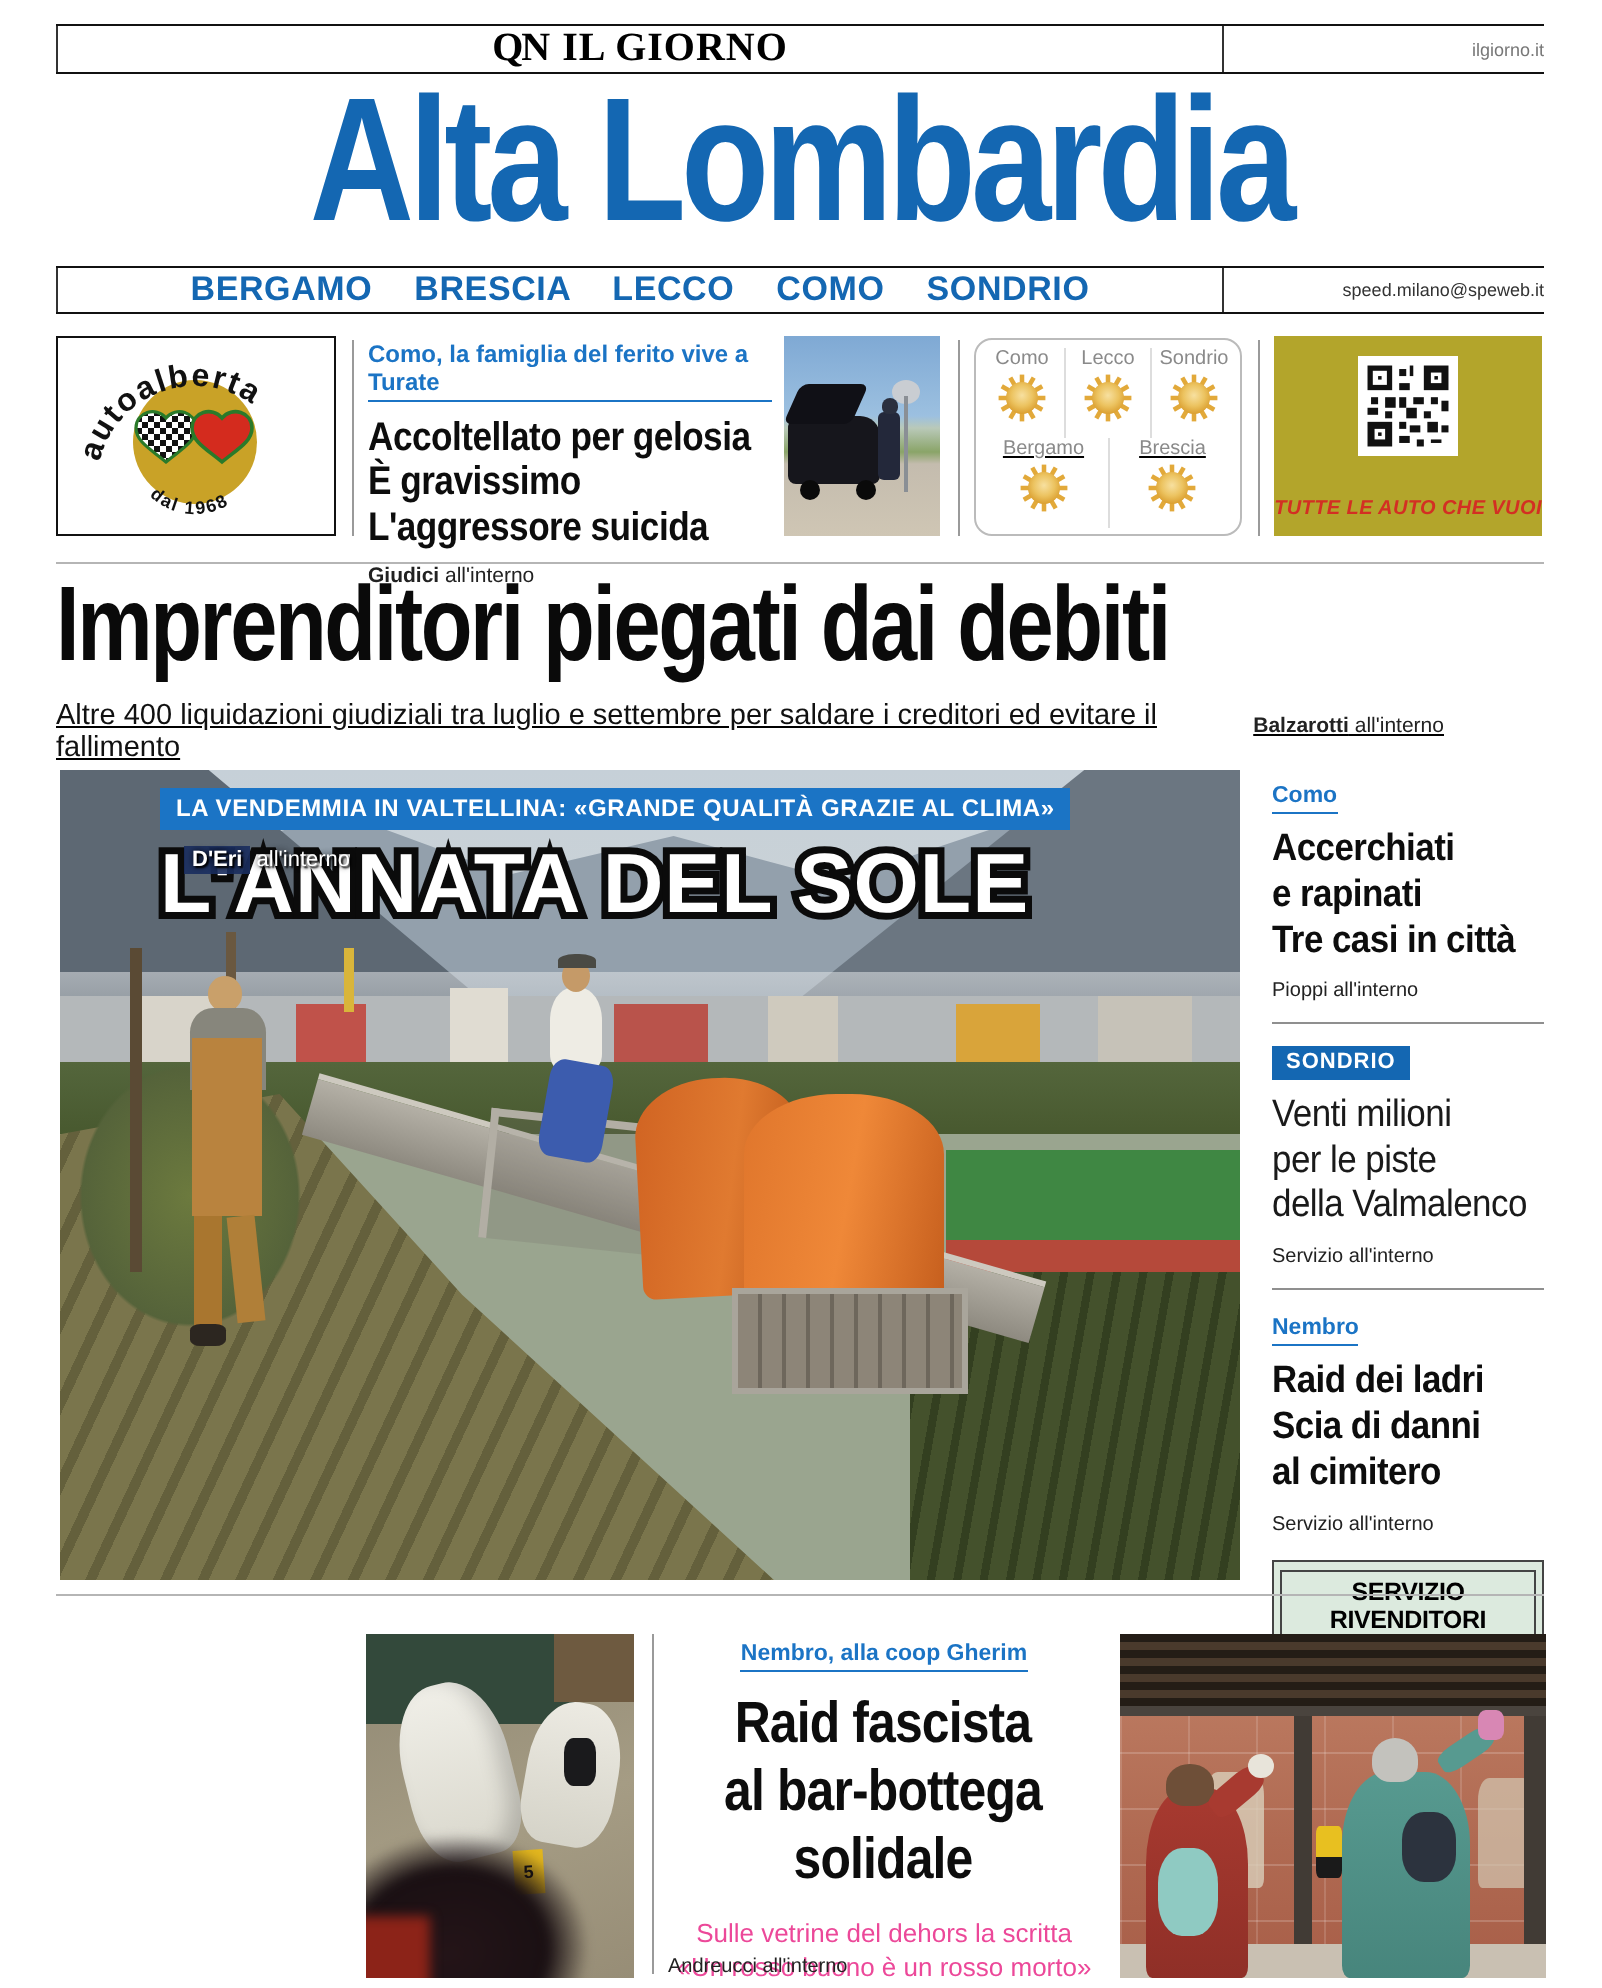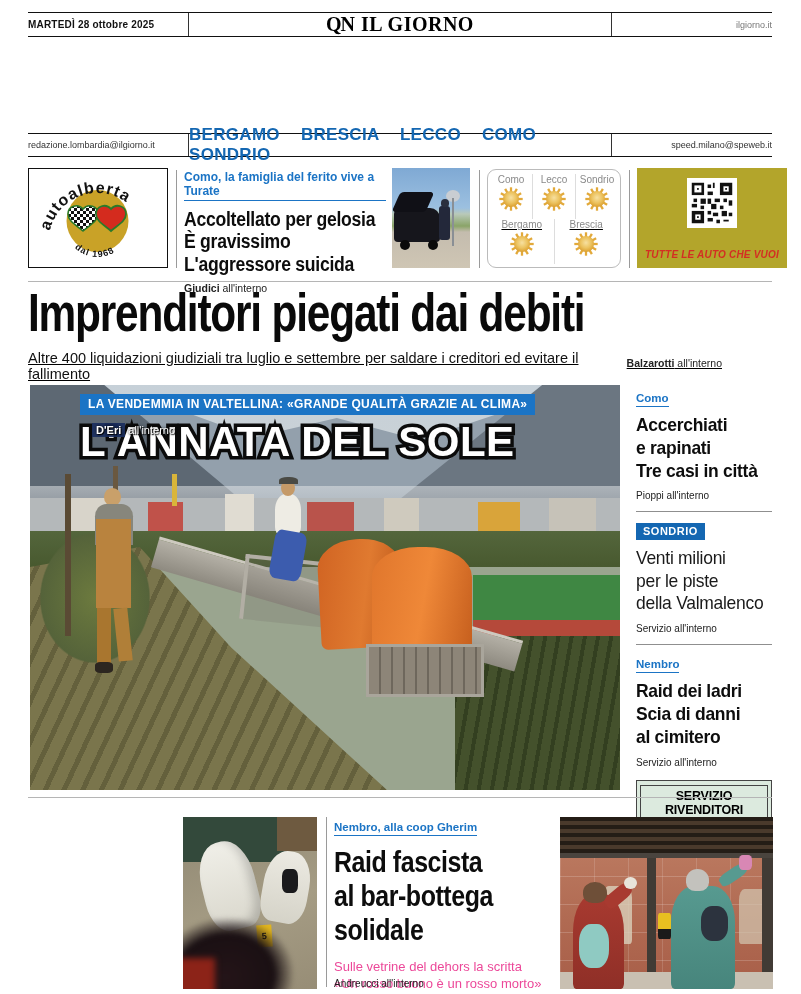--- a/index.html
+++ b/index.html
@@ -38,21 +38,21 @@
   #photo-cops { position:absolute; left:392px; top:168px; width:78px; height:100px; overflow:hidden; }
   #weather { position:absolute; left:487px; top:169px; width:134px; height:99px;
              border:1.5px solid #bbb; border-radius:9px; padding:4px 2px; }
   .w-row { display:flex; height:45px; }
   .w-cell { flex:1; display:flex; flex-direction:column; align-items:center; border-right:1px solid #ddd; }
   .w-row .w-cell:last-child { border-right:none; }
   .w-row2 { justify-content:center; }
   .w-row2 .w-cell { max-width:66px;text-decoration:underline; }
   .w-city { font-size:10px; color:#8a8a8a; margin-bottom:1px; }
   .sun { width:26px; height:26px; }
-  #ad-box { position:absolute; left:637px; top:168px; width:150px; height:100px; background:#b3a52b;
+  #ad-box { position:absolute; left:637px; top:168px; width:134px; height:100px; background:#b3a52b;
             display:flex; flex-direction:column; align-items:center; justify-content:space-between; padding:10px 4px 8px; }
   .qr { background:#fff; padding:3px; }
   .ad-text { font-size:10px; font-weight:bold; font-style:italic; color:#d32f23; letter-spacing:.2px; white-space:nowrap; }
 
   .hdiv { position:absolute; left:28px; width:744px; height:1px; background:#b5b5b5; }
 
   
   #main-story { position:absolute; left:28px; top:286px; width:744px; }
   #main-head span { display:inline-block; font-size:53px; font-weight:bold; color:#0a0a0a; line-height:1.02;
                     letter-spacing:-1.5px; transform:scaleX(.8); transform-origin:0 0; white-space:nowrap; }
@@ -87,21 +87,21 @@
   .dealer-hours { font-size:7.6px; margin-top:2px; color:#111; }
 
   
   #bottom { position:absolute; left:0; top:815px; width:801px; height:176px; }
   #b-left { position:absolute; left:30px; top:2px; width:150px; height:172px; }
   .b-head { margin-top:8px; font-size:19px; font-weight:bold; color:#0d0d0d; line-height:1.2;
             white-space:pre-line; transform:scaleX(.88); transform-origin:0 0; width:172px; letter-spacing:-.3px; }
   .b-byline { position:absolute; bottom:0; left:0; font-size:10px; color:#222; }
   #photo-forensic { position:absolute; left:183px; top:2px; width:134px; height:172px; overflow:hidden; }
   #b-vline { position:absolute; left:326px; top:2px; height:170px; width:1px; background:#9a9a9a; }
-  #b-mid { position:absolute; left:334px; top:2px; width:216px; height:172px; }
+  #b-mid { position:absolute; left:334px; top:2px; width:216px; height:172px;text-align:center; }
   .b-mid-head { margin-top:9px; font-size:29px; font-weight:bold; color:#0d0d0d; line-height:1.18;
                 white-space:pre-line; transform:scaleX(.86); transform-origin:0 0; width:250px; letter-spacing:-.5px; }
   .b-mid-sub { margin-top:10px; font-size:13px; color:#ec4899; line-height:1.35; white-space:pre-line; }
   #photo-windows { position:absolute; left:560px; top:2px; width:213px; height:172px; overflow:hidden; }
 
   
   .scene div { position:absolute; }
 </style>
 </head>
 <body>
@@ -128,37 +128,32 @@
       <rect width="6" height="6" fill="#fff"></rect>
         <rect width="3" height="3" fill="#111"></rect>
         <rect x="3" y="3" width="3" height="3" fill="#111"></rect>
     </pattern>
   </defs>
 </svg>
 
 <div id="page">
 
   <div class="topbar" id="bar1">
-    <div class="tb-left">
-        <span class="date-txt">MARTEDÌ 28 ottobre 2025</span>
-      </div>
     <div class="tb-center">
       <span class="qn">QN</span>
       <span class="brandname">IL GIORNO</span>
     </div>
     <div class="tb-right">
         <span class="small-gray">ilgiorno.it</span>
       </div>
   </div>
 
+  <div id="main-title"><span>Alta Lombardia</span></div>
 
   <div class="topbar" id="bar2">
-    <div class="tb-left">
-        <span class="small-dark">redazione.lombardia@ilgiorno.it</span>
-      </div>
     <div class="tb-center">
         <span class="editions">BERGAMO BRESCIA LECCO COMO SONDRIO</span>
       </div>
     <div class="tb-right">
         <span class="small-dark">speed.milano@speweb.it</span>
       </div>
   </div>
 
   <div id="logo-box">
     <svg width="137" height="97" viewBox="0 0 137 97">

